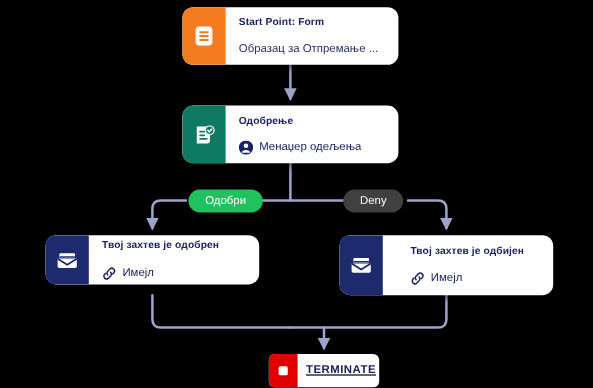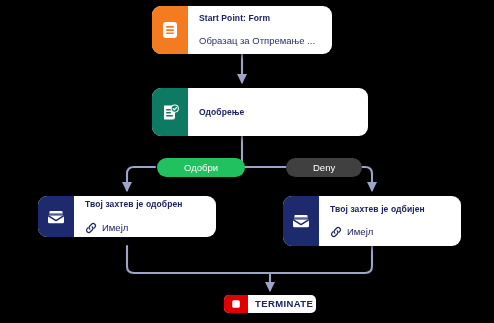--- a/index.html
+++ b/index.html
@@ -78,68 +78,70 @@
     left: 152px;
     top: 6px;
     width: 180px;
     height: 48px;
   }
   #node-start .node-icon { background: #f47b20; }
 
   #node-approval {
     left: 152px;
     top: 88px;
-    width: 216px;
+    width: 180px;
     height: 48px;
   }
   #node-approval .node-icon { background: #0f7a63; }
 
   #node-email-approved {
     left: 38px;
     top: 196px;
     width: 178px;
     height: 41px;
   }
   #node-email-approved .node-icon { background: #1e2a6e; }
 
   #node-email-denied {
     left: 283px;
     top: 196px;
     width: 178px;
     height: 50px;
+    gap: 12px;
   }
   #node-email-denied .node-icon { background: #1e2a6e; }
 
   #node-terminate {
     left: 224px;
     top: 295px;
     width: 92px;
-    height: 18px;
+    height: 28px;
     border-radius: 5px;
+    text-decoration: underline;
   }
   #node-terminate .node-icon {
     width: 24px;
     flex: 0 0 24px;
     background: #e00000;
   }
   #node-terminate .node-body {
     padding: 0 0 0 7px;
   }
   #node-terminate .node-title {
     font-size: 9.5px;
     font-weight: bold;
     color: #1c2260;
     letter-spacing: 0.4px;
   }
 
   
   .pill {
     position: absolute;
     height: 19px;
-    padding: 0 27px;
+    padding: 0 14px;
     border-radius: 10px;
     display: flex;
     align-items: center;
     justify-content: center;
     font-size: 9.5px;
     color: #ffffff;
     white-space: nowrap;
   }
   #pill-approve {
     left: 157px;
@@ -208,20 +210,28 @@
         <rect x="6" y="7" width="5" height="1.5" rx="0.75" fill="#0f7a63"></rect>
         <rect x="6" y="10" width="5" height="1.5" rx="0.75" fill="#0f7a63"></rect>
         <rect x="6" y="13" width="7" height="1.5" rx="0.75" fill="#0f7a63"></rect>
         <circle cx="14.8" cy="6.6" r="4.1" fill="#ffffff"></circle>
         <circle cx="14.8" cy="6.6" r="3.1" fill="#0f7a63"></circle>
         <path d="M13.2 6.6 l1.2 1.3 l2.1 -2.4" fill="none" stroke="#ffffff" stroke-width="1.3" stroke-linecap="round" stroke-linejoin="round"></path>
       </svg>
     </div>
     <div class="node-body">
       <div class="node-title">Одобрење</div>
+      <div class="node-sub">
+        <svg class="svg-icon" width="12" height="12" viewBox="0 0 12 12">
+          <circle cx="6" cy="6" r="6" fill="#1c2260"></circle>
+          <circle cx="6" cy="4.4" r="1.9" fill="#ffffff"></circle>
+          <path d="M2.3 10.2 a3.9 3.2 0 0 1 7.4 0 z" fill="#ffffff"></path>
+        </svg>
+        <span>Менаџер одељења</span>
+      </div>
     </div>
   </div>
 
   <div class="pill" id="pill-approve">
     <span>Одобри</span>
   </div>
   <div class="pill" id="pill-deny">
     <span>Deny</span>
   </div>
 

